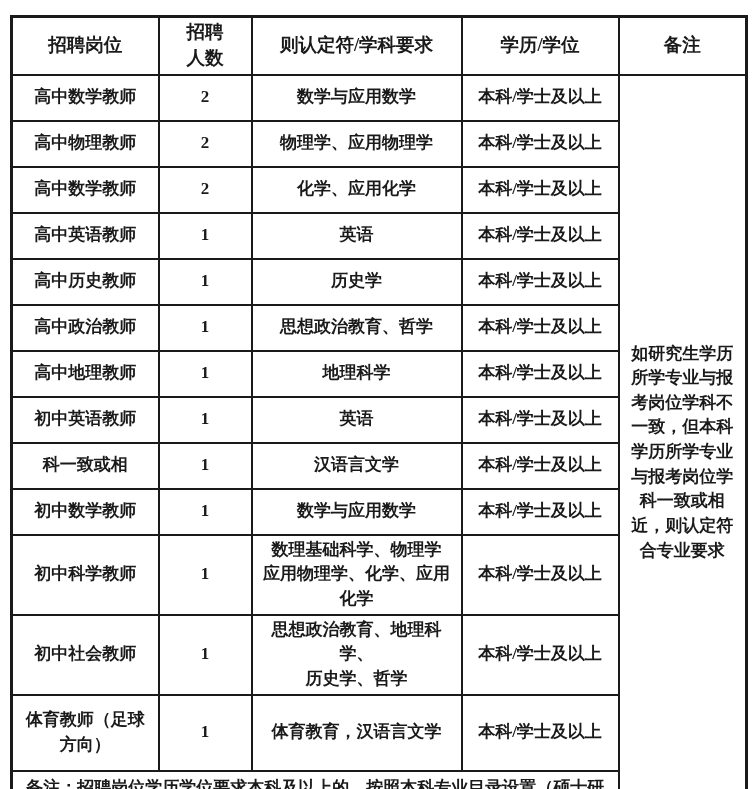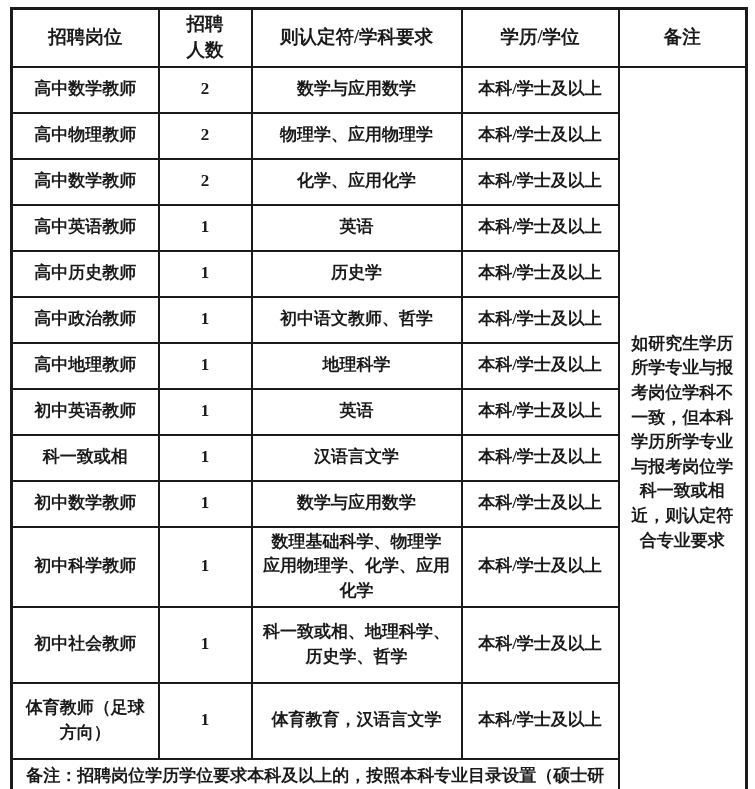--- a/index.html
+++ b/index.html
@@ -5,21 +5,21 @@
   html, body {
     margin: 0;
     padding: 0;
     background: #ffffff;
   }
   .page {
     width: 755px;
     height: 789px;
     background: #ffffff;
     box-sizing: border-box;
-    padding: 7px 10px;
+    padding: 15px 10px;
     font-family: "Liberation Serif", serif;
     color: #1a1a1a;
   }
   table.recruit {
     border-collapse: collapse;
     table-layout: fixed;
     width: 735px;
     border: 3px solid #1a1a1a;
   }
   table.recruit th,
@@ -114,21 +114,21 @@
     </tr>
     <tr class="h-single">
       <td>高中历史教师</td>
       <td>1</td>
       <td>历史学</td>
       <td>本科/学士及以上</td>
     </tr>
     <tr class="h-single">
       <td>高中政治教师</td>
       <td>1</td>
-      <td>初中语文教师、哲学</td>
+      <td>思想政治教育、哲学</td>
       <td>本科/学士及以上</td>
     </tr>
     <tr class="h-single">
       <td>高中地理教师</td>
       <td>1</td>
       <td>地理科学</td>
       <td>本科/学士及以上</td>
     </tr>
     <tr class="h-single">
       <td>初中英语教师</td>
@@ -152,21 +152,21 @@
       <td>初中科学教师</td>
       <td>1</td>
       <td class="align-left">数理基础科学、物理学
 应用物理学、化学、应用
 化学</td>
       <td>本科/学士及以上</td>
     </tr>
     <tr class="h-double">
       <td>初中社会教师</td>
       <td>1</td>
-      <td>科一致或相、地理科学、
+      <td>思想政治教育、地理科学、
 历史学、哲学</td>
       <td>本科/学士及以上</td>
     </tr>
     <tr class="h-double">
       <td>体育教师（足球
 方向）</td>
       <td>1</td>
       <td>体育教育，汉语言文学</td>
       <td>本科/学士及以上</td>
     </tr>

